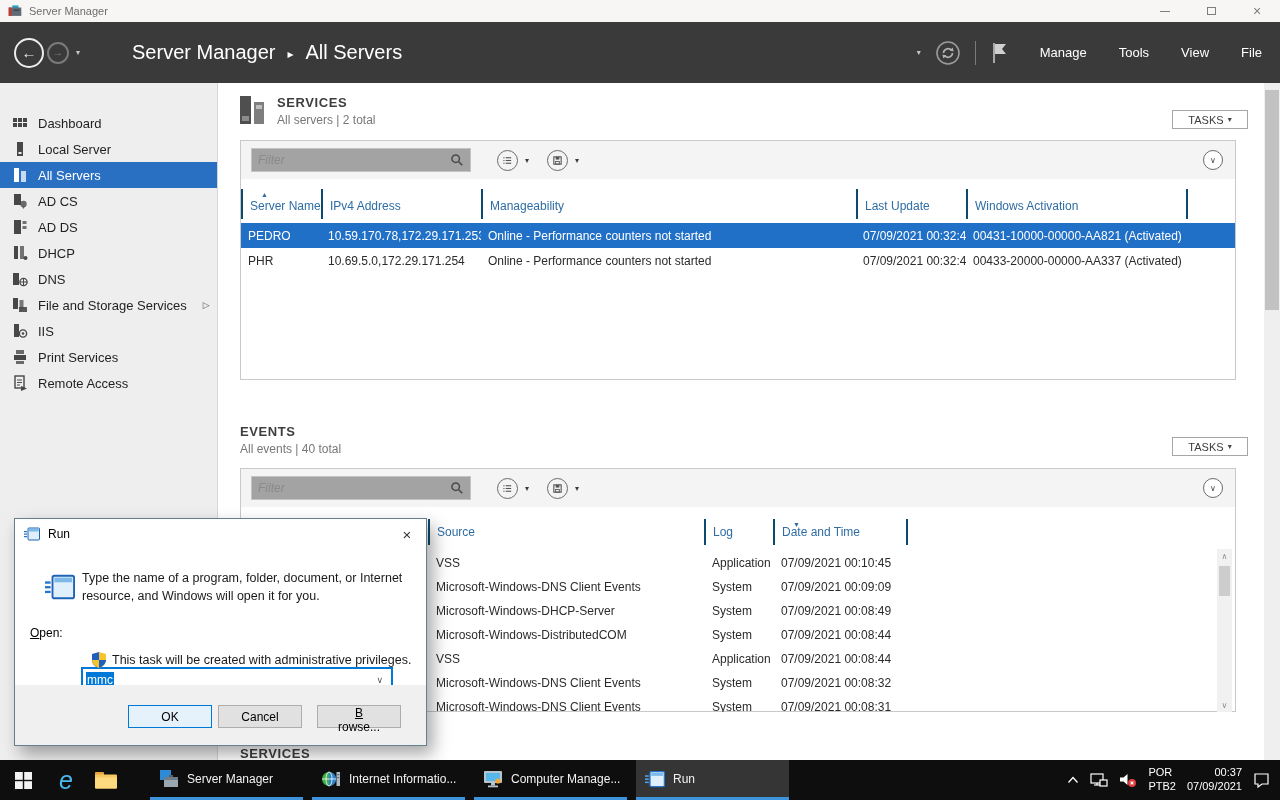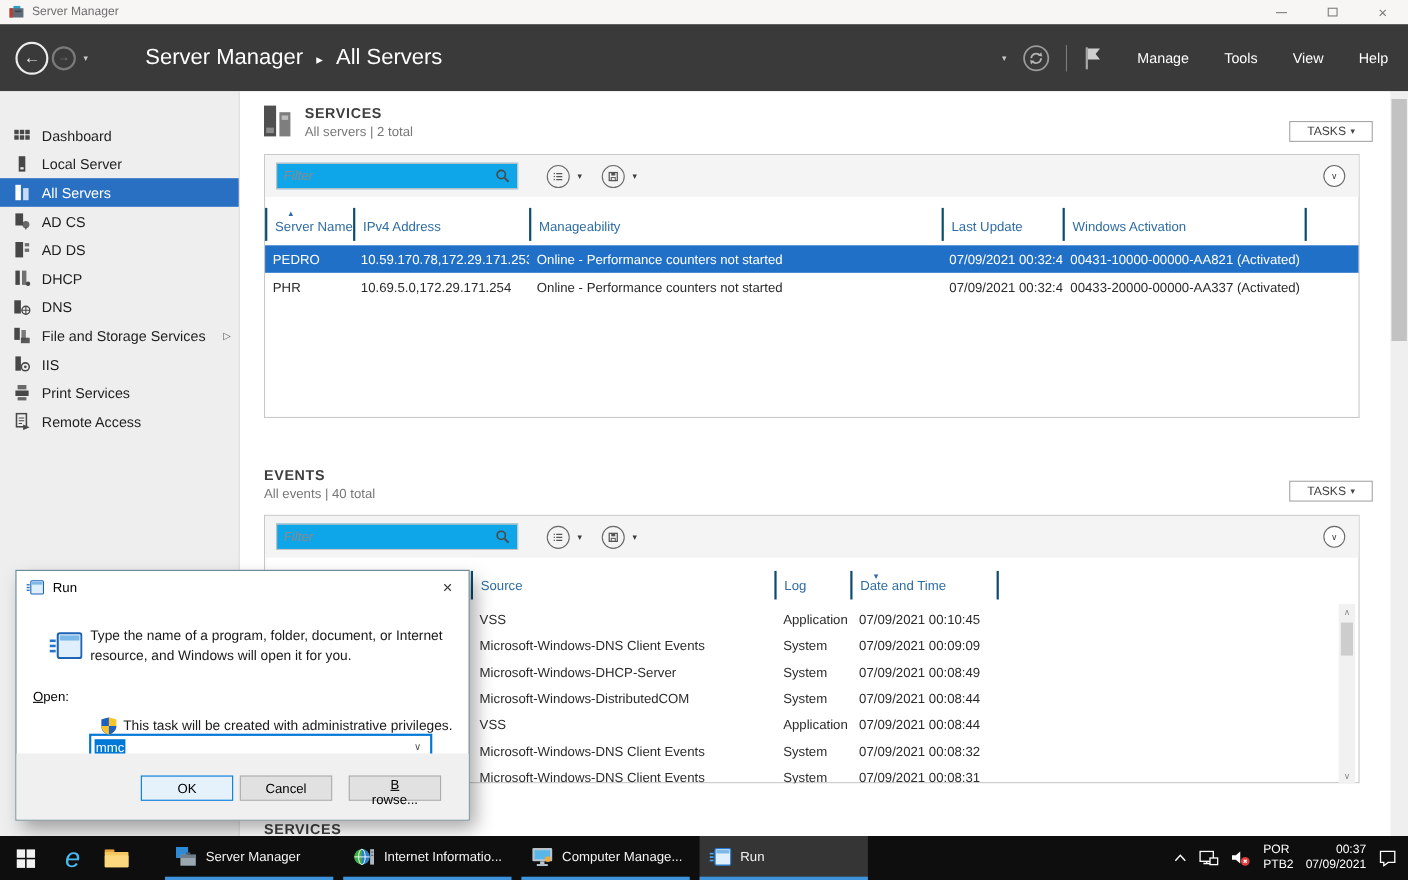--- a/index.html
+++ b/index.html
@@ -36,21 +36,21 @@
   .side-item.selected .s-ico { color:#fff; }
   .side-item .expand { margin-left:6px; font-size:9px; color:#555; }
   
   .content { position:absolute; left:218px; top:83px; width:1046px; bottom:40px; background:#fff; overflow:hidden; }
   .sec-title { position:absolute; font-size:13px; font-weight:bold; letter-spacing:0.6px; color:#3e3e3e; }
   .sec-sub { position:absolute; font-size:12px; color:#777; }
   .tasks-btn { position:absolute; right:16px; width:76px; height:19px; background:#fff; border:1px solid #a6a6a6; font-size:11px; color:#3c3c3c; display:flex; align-items:center; justify-content:center; gap:4px; }
   .tasks-btn .tcaret { font-size:8px; color:#444; }
   .box { position:absolute; left:22px; width:996px; background:#fff; border:1px solid #c9c9c9; }
   .toolbar { position:absolute; left:0; right:0; top:0; height:38px; background:#f4f4f4; display:flex; align-items:center; }
-  .filter-wrap { margin-left:10px; width:220px; height:24px; background:#0ea5e9; border:1px solid #c4c4c4; display:flex; align-items:center; padding:0 6px; }
+  .filter-wrap { margin-left:10px; width:220px; height:24px; background:#a3a3a3; border:1px solid #c4c4c4; display:flex; align-items:center; padding:0 6px; }
   .filter-wrap input { flex:1; border:none; outline:none; font-size:12px; font-family:inherit; color:#333; background:transparent; }
   .filter-wrap input::placeholder { font-style:italic; color:#8a8a8a; }
   .circ-btn { width:21px; height:21px; border:1.6px solid #6a6a6a; border-radius:50%; display:grid; place-items:center; }
   .mini-caret { font-size:8px; color:#3c3c3c; margin-left:7px; }
   .ml26 { margin-left:26px; } .ml18 { margin-left:18px; }
   .chev-circle { position:absolute; right:12px; top:9px; width:20px; height:20px; border:1.4px solid #6a6a6a; border-radius:50%; display:grid; place-items:center; font-size:8px; color:#444; background:#fff; }
   
   .srv-cols { display:grid; grid-template-columns:80px 160px 375px 110px 220px 1fr; }
   .evt-cols { display:grid; grid-template-columns:187px 276px 69px 133px 1fr; }
   .thead { position:absolute; left:0; right:0; font-size:12px; color:#2e6da4; }
@@ -152,21 +152,21 @@
       <polygon points="8.4,18.6 7.4,14.6 11.3,15.4" fill="#b4b4b4"></polygon>
     </svg>
     <div class="nav-divider"></div>
     <svg width="18" height="26" viewBox="0 0 18 26">
       <rect x="3" y="3" width="2" height="20" fill="#a8a8a8"></rect>
       <polygon points="5,4 16,4 12,9 16,14 5,14" fill="#cfcfcf"></polygon>
     </svg>
     <span class="menu-item">Manage</span>
     <span class="menu-item">Tools</span>
     <span class="menu-item">View</span>
-    <span class="menu-item">Help</span>
+    <span class="menu-item">File</span>
   </div>
 </div>
 
 <div class="sidebar">
   <div class="side-item">
     <svg class="s-ico" viewBox="0 0 16 16">
         <g fill="currentColor">
           <rect x="1" y="3" width="4" height="4"></rect>
           <rect x="6" y="3" width="4" height="4"></rect>
           <rect x="11" y="3" width="4" height="4"></rect>

